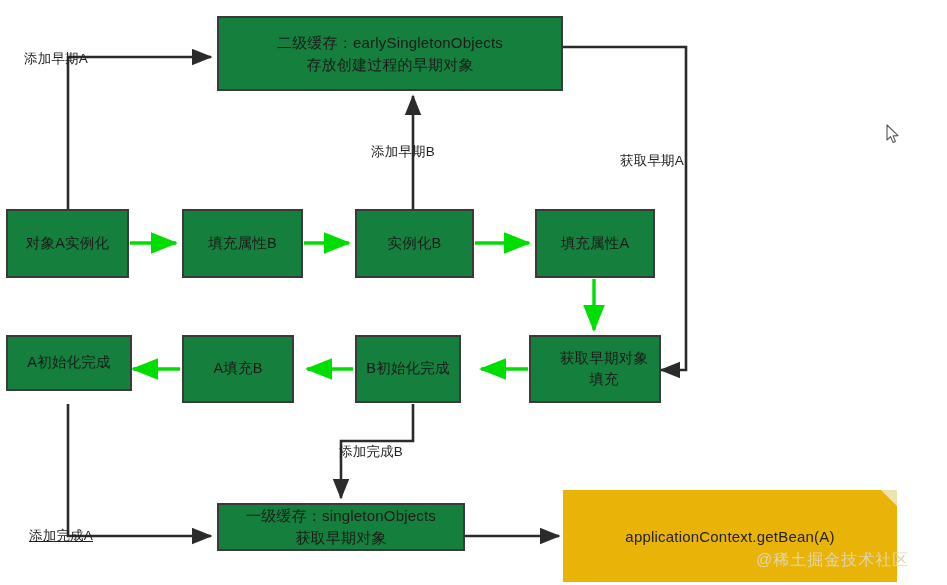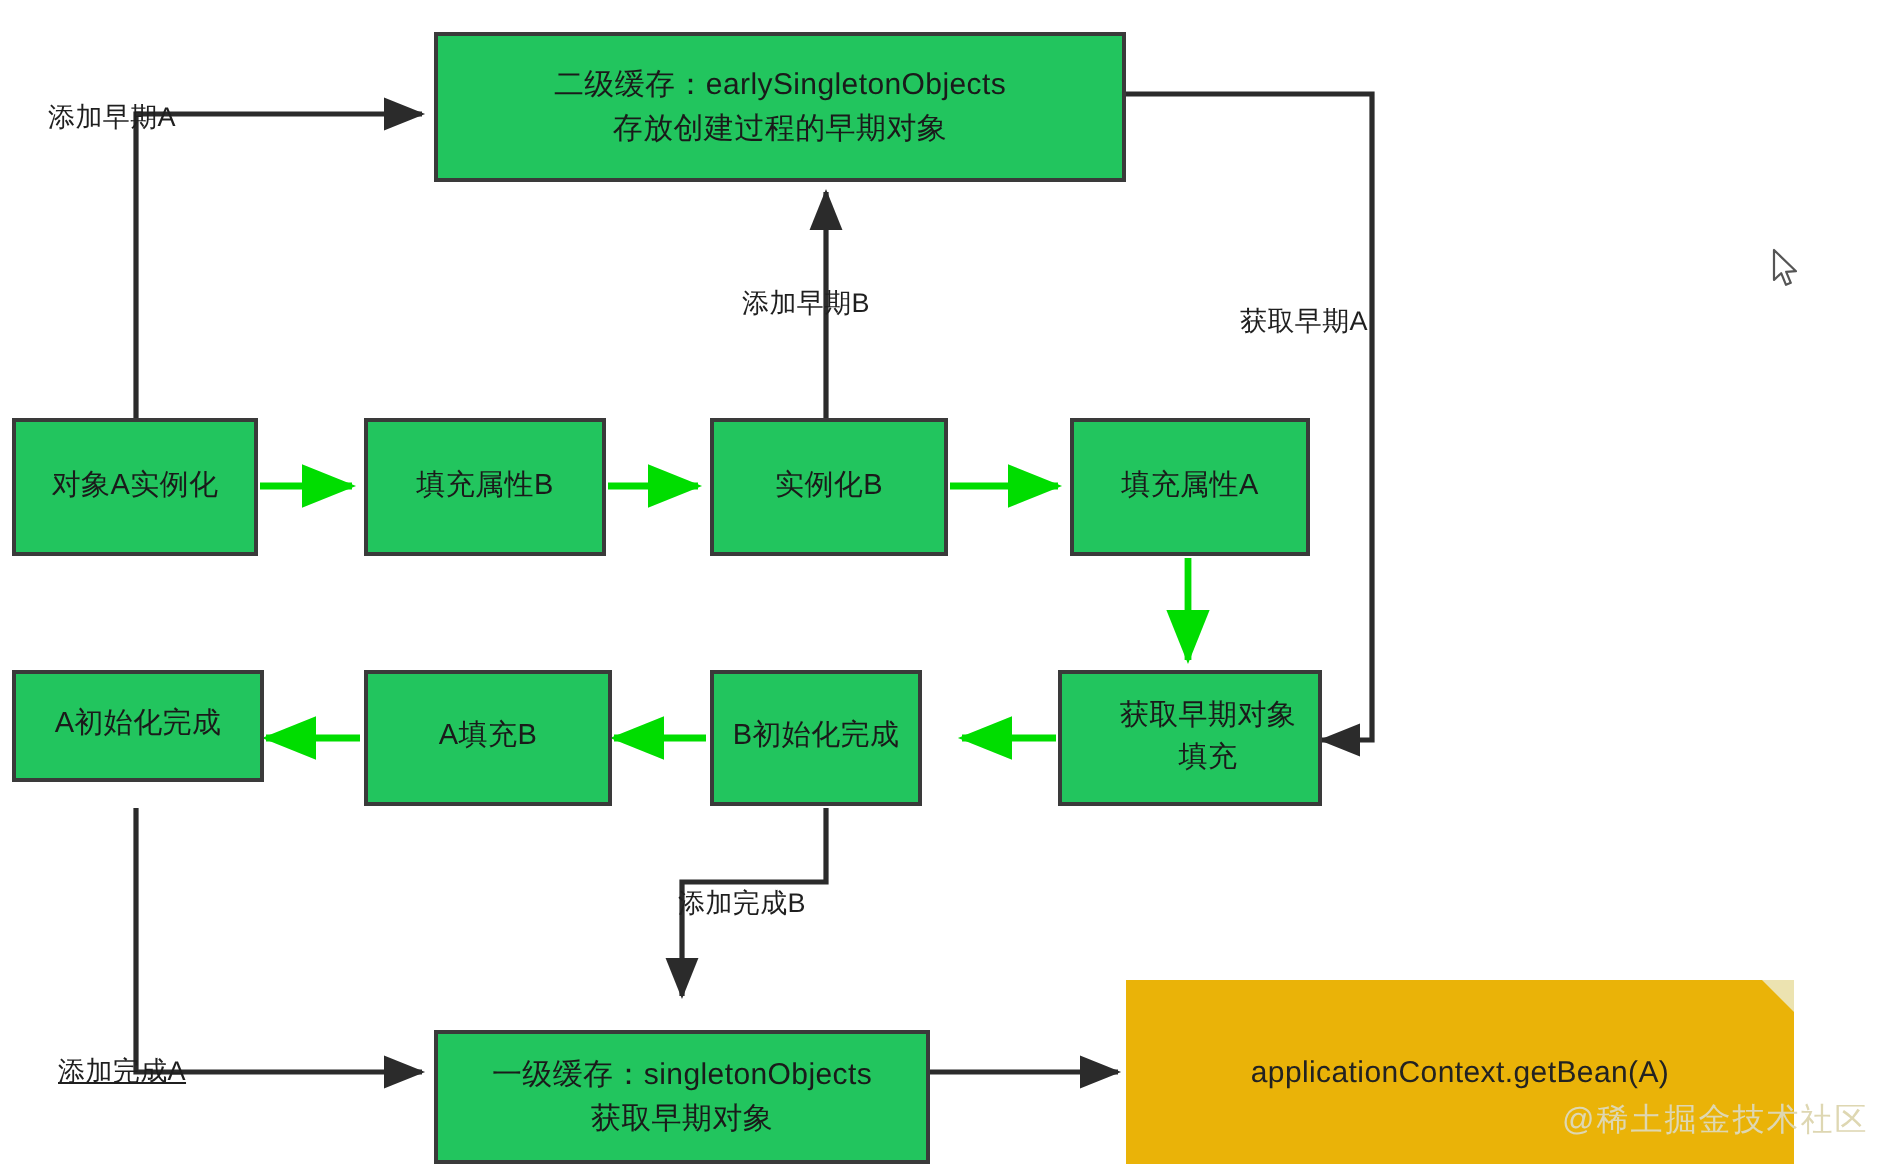--- a/index.html
+++ b/index.html
@@ -19,21 +19,21 @@
     position: absolute;
     left: 0;
     top: 0;
     width: 947px;
     height: 585px;
   }
   .node {
     position: absolute;
     box-sizing: border-box;
     border: 2px solid #3a3a3a;
-    background: #22c55e;
+    background: #15803d;
     display: flex;
     flex-direction: column;
     align-items: center;
     justify-content: center;
     color: #1a1a1a;
     font-size: 14.5px;
     line-height: 1.45;
     text-align: center;
     letter-spacing: .2px;
   }
@@ -142,48 +142,48 @@
   </div>
 
   <div class="node" style="left:535px; top:209px; width:120px; height:69px;">
     <span>填充属性A</span>
   </div>
 
   <div class="node" style="left:6px; top:335px; width:126px; height:56px;">
     <span>A初始化完成</span>
   </div>
 
-  <div class="node" style="left:182px; top:335px; width:124px; height:68px;">
+  <div class="node" style="left:182px; top:335px; width:112px; height:68px;">
     <span>A填充B</span>
   </div>
 
   <div class="node" style="left:355px; top:335px; width:106px; height:68px;">
     <span>B初始化完成</span>
   </div>
 
   <div class="node" style="left:529px; top:335px; width:132px; height:68px;padding-left:18px;">
     <span class="l1">获取早期对象</span>
     <span class="l2">填充</span>
   </div>
 
-  <div class="node cache" style="left:217px; top:503px; width:248px; height:67px;margin-top:12px;">
+  <div class="node cache" style="left:217px; top:503px; width:248px; height:48px;">
     <span class="l1">一级缓存：singletonObjects</span>
     <span class="l2">获取早期对象</span>
   </div>
 
   <div class="note" style="left:563px; top:490px; width:334px; height:92px;">
     <span class="fold"></span>
     <span>applicationContext.getBean(A)</span>
   </div>
 
   <span class="edge-label" style="left:24px; top:50px;">添加早期A</span>
   <span class="edge-label" style="left:371px; top:143px;">添加早期B</span>
   <span class="edge-label" style="left:620px; top:152px;">获取早期A</span>
   <span class="edge-label" style="left:339px; top:443px;">添加完成B</span>
   <span class="edge-label" style="left:29px; top:527px;text-decoration:underline;">添加完成A</span>
 
-  <span class="watermark" style="left:781px; top:550px;">@稀土掘金技术社区</span>
+  <span class="watermark" style="left:756px; top:550px;">@稀土掘金技术社区</span>
 
   <svg class="cursor" style="left:886px; top:124px;" viewBox="0 0 14 20" xmlns="http://www.w3.org/2000/svg">
     <path d="M1,1 L1,16 L4.6,12.6 L7,18.4 L9.4,17.4 L7.1,11.9 L12,11.6 z" fill="#ffffff" stroke="#555555" stroke-width="1.1" stroke-linejoin="round"></path>
   </svg>
 
 </div>
 
 </body></html>

